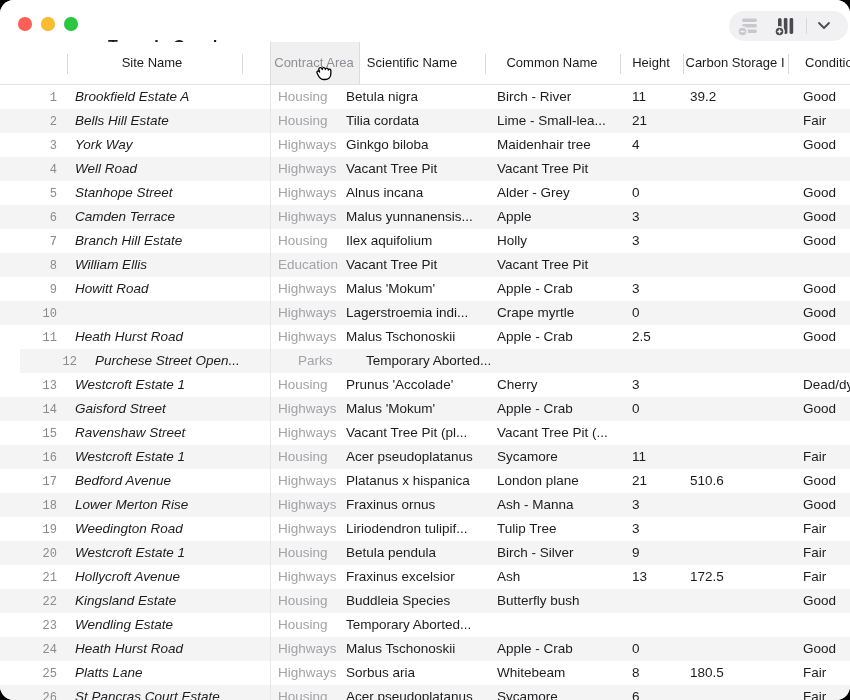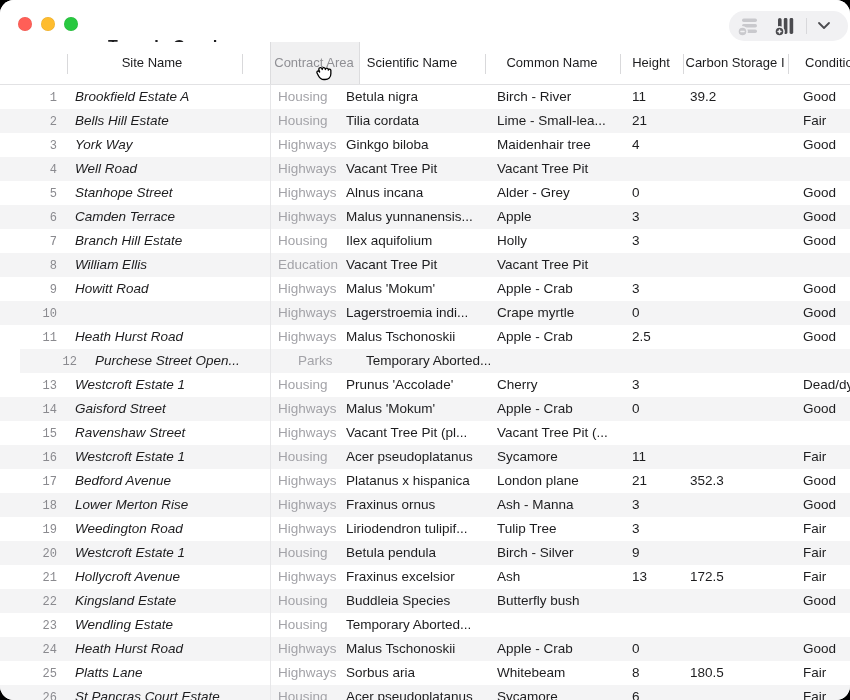--- a/index.html
+++ b/index.html
@@ -261,21 +261,21 @@
       <span class="c-carbon"></span>
       <span class="c-cond">Fair</span>
     </div>
       <div class="row" style="top: 384px;">
       <span class="c-num">17</span>
       <span class="c-site">Bedford Avenue</span>
       <span class="c-contract">Highways</span>
       <span class="c-sci">Platanus x hispanica</span>
       <span class="c-common">London plane</span>
       <span class="c-height">21</span>
-      <span class="c-carbon">352.3</span>
+      <span class="c-carbon">510.6</span>
       <span class="c-cond">Good</span>
     </div>
       <div class="row alt" style="top: 408px;">
       <span class="c-num">18</span>
       <span class="c-site">Lower Merton Rise</span>
       <span class="c-contract">Highways</span>
       <span class="c-sci">Fraxinus ornus</span>
       <span class="c-common">Ash - Manna</span>
       <span class="c-height">3</span>
       <span class="c-carbon"></span>

